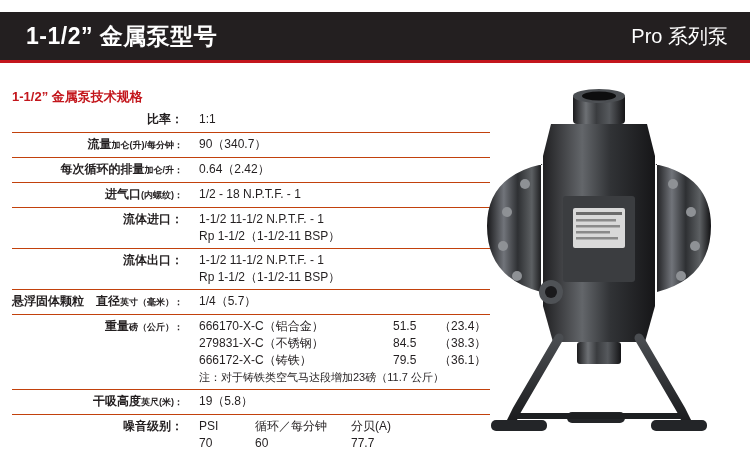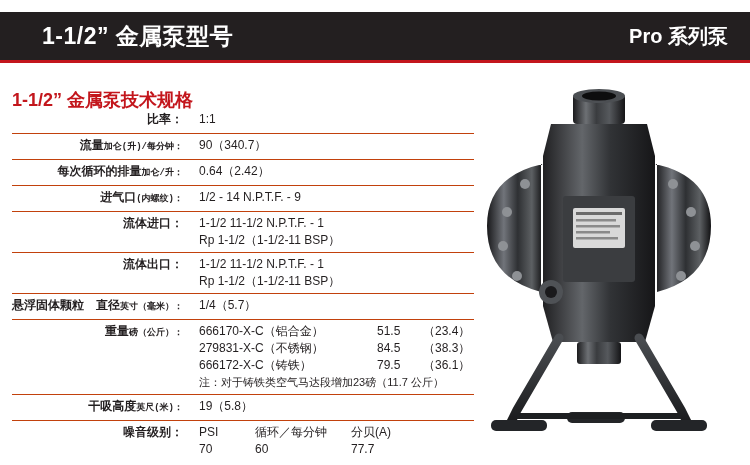--- a/index.html
+++ b/index.html
@@ -23,47 +23,47 @@
   .header {
     position: absolute;
     left: 0; top: 12px;
     width: 750px;
     height: 48px;
     background: #231f20;
     display: flex;
     align-items: center;
     justify-content: space-between;
     box-sizing: border-box;
-    padding: 0 22px 0 42px;
+    padding: 0 22px 0 26px;
   }
   .header-title {
     color: #ffffff;
     font-size: 23px;
     font-weight: bold;
     letter-spacing: 0.5px;
     white-space: nowrap;
   }
   .header-series {
     color: #ffffff;
     font-size: 20px;
-    font-weight: bold;
+    font-weight: normal;
     white-space: nowrap;
   }
   .header-rule {
     position: absolute;
     left: 0; top: 60px;
     width: 750px;
     height: 3px;
     background: #c3161c;
   }
   
   .spec-title {
     position: absolute;
     left: 12px; top: 88px;
-    font-size: 18px;
+    font-size: 13px;
     font-weight: bold;
     color: #c3161c;
     white-space: nowrap;
     text-align: right;
   }
   .spec-table {
     position: absolute;
     left: 12px; top: 108px;
     width: 420px;
     border-collapse: collapse;
@@ -81,21 +81,20 @@
   .lbl {
     width: 186px;
     text-align: right;
     font-weight: bold;
     padding-right: 8px !important;
     white-space: nowrap;
   }
   .lbl .sub {
     font-weight: bold;
     font-size: 9px;
-    font-family: Liberation Mono, monospace;
   }
   .val {
     padding-left: 8px !important;
     white-space: nowrap;
   }
   .note {
     font-size: 11px;
   }
   .multi-line-2 {
     line-height: 18px;
@@ -103,20 +102,21 @@
   
   .wrow {
     display: flex;
     white-space: nowrap;
   }
   .wrow .wname {
     width: 178px;
   }
   .wrow .wnum {
     width: 46px;
+    margin-left: 16px;
   }
   .wrow .wnum2 {
   }
   
   .noise-grid {
     display: flex;
     white-space: nowrap;
   }
   .noise-grid .c1 { width: 56px; }
   .noise-grid .c2 { width: 96px; text-align: left;}
@@ -151,21 +151,21 @@
       <tr>
         <td class="lbl"><span>流量</span><span class="sub">加仑(升)/每分钟：</span></td>
         <td class="val">90（340.7）</td>
       </tr>
       <tr>
         <td class="lbl"><span>每次循环的排量</span><span class="sub">加仑/升：</span></td>
         <td class="val">0.64（2.42）</td>
       </tr>
       <tr>
         <td class="lbl"><span>进气口</span><span class="sub">(内螺纹)：</span></td>
-        <td class="val">1/2 - 14 N.P.T.F. - 9</td>
+        <td class="val">1/2 - 18 N.P.T.F. - 1</td>
       </tr>
       <tr>
         <td class="lbl"><span>流体进口：</span><span class="sub"></span></td>
         <td class="val multi-line-2">
           <div>1-1/2 11-1/2 N.P.T.F. - 1</div>
           <div>Rp 1-1/2（1-1/2-11 BSP）</div>
         </td>
       </tr>
       <tr>
         <td class="lbl"><span>流体出口：</span><span class="sub"></span></td>

